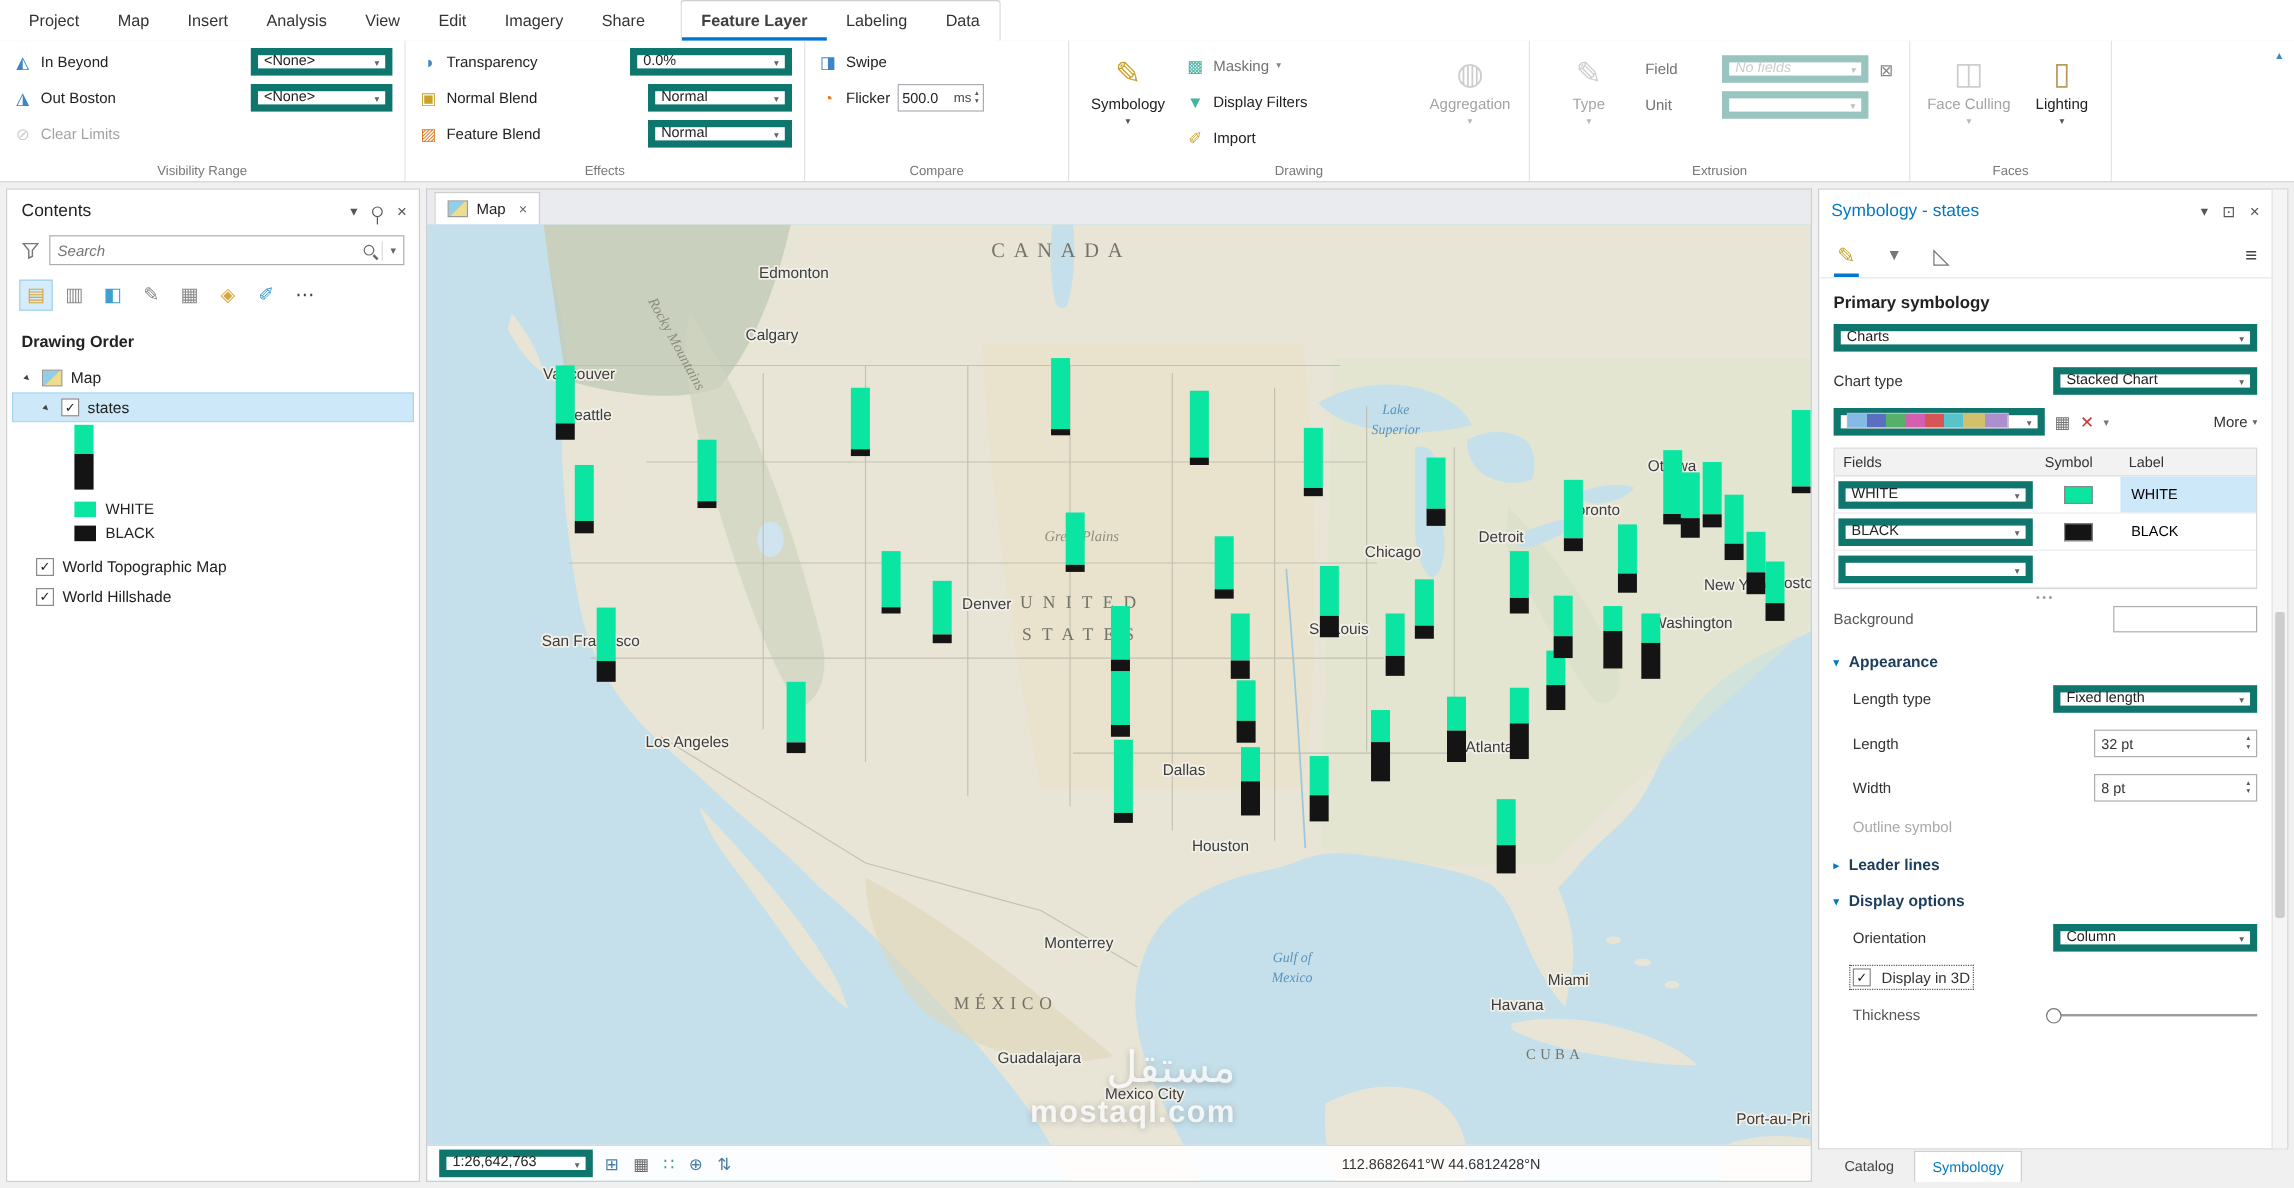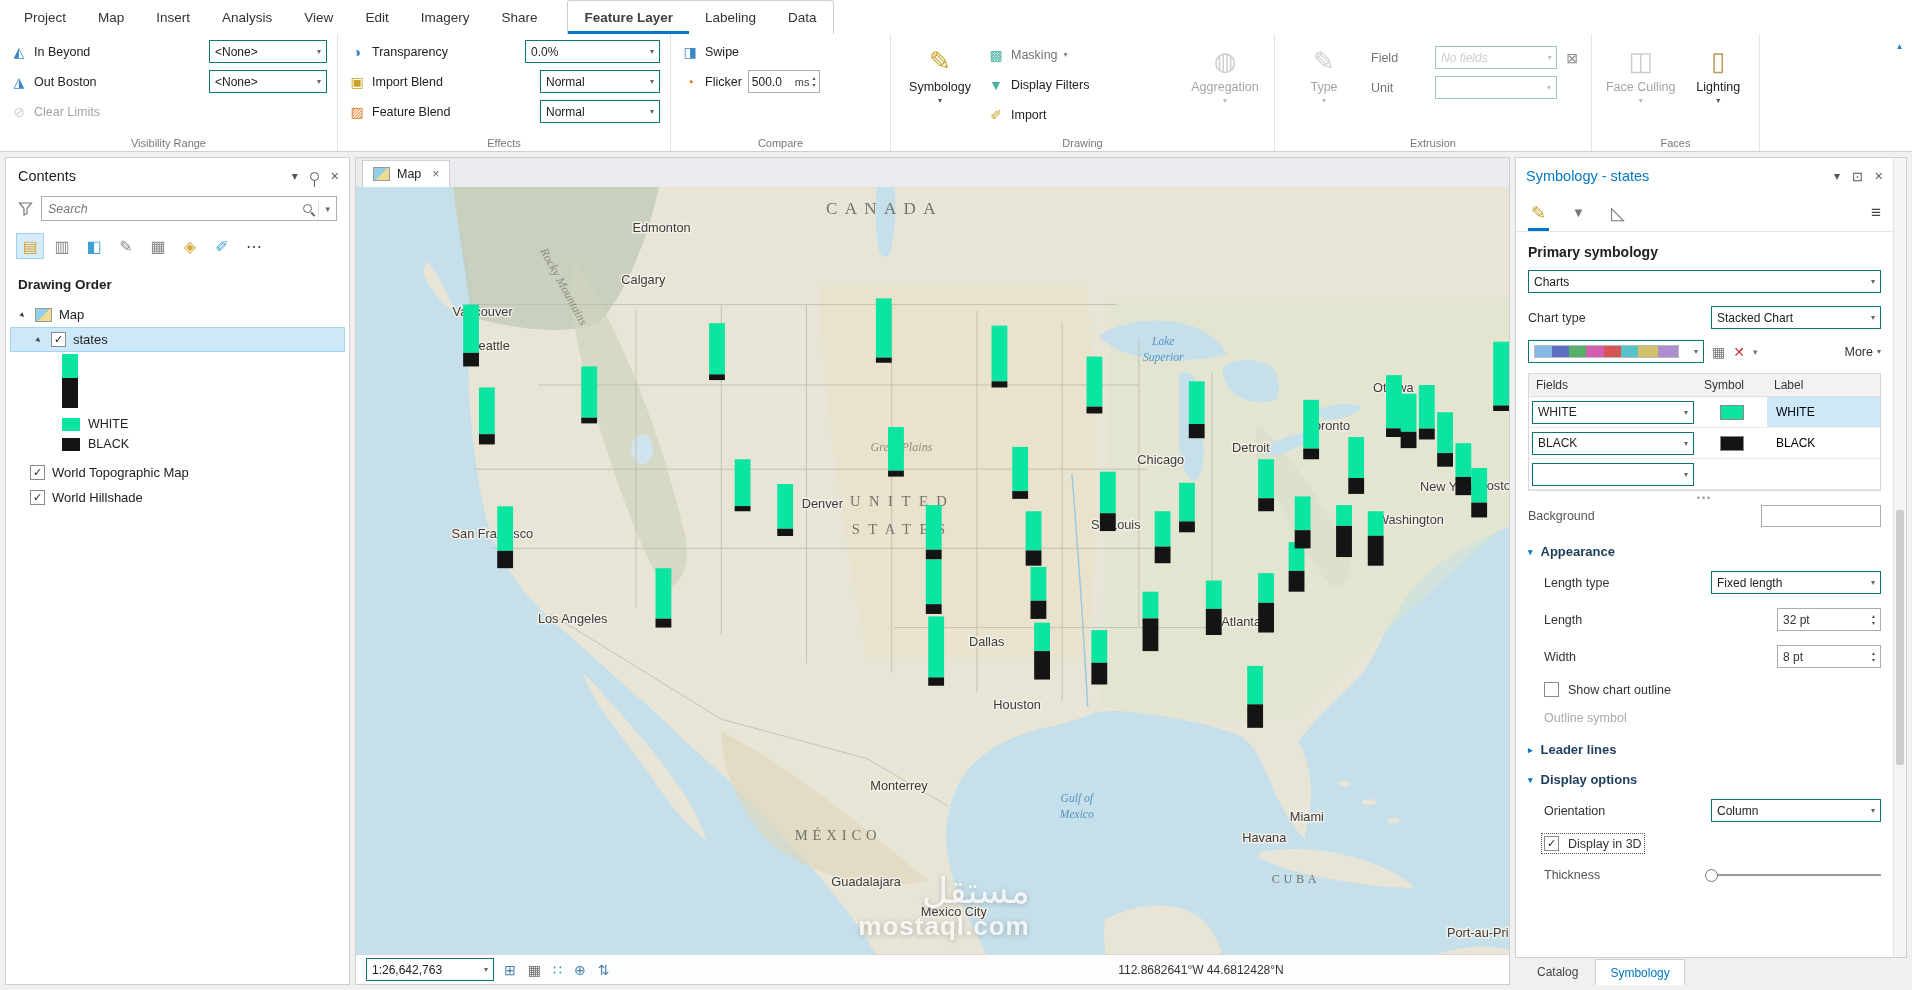--- a/index.html
+++ b/index.html
@@ -14,21 +14,21 @@
   .mtab.active{font-weight:bold;color:#404040;box-shadow:inset 0 -3px 0 #0076d1}
 
   
   .ribbon{height:118px;background:#fff;border-bottom:1px solid #cfcfcf;display:flex;position:relative}
   .rgroup{position:relative;padding:5px 10px 20px;border-right:1px solid #e4e4e4;display:flex;gap:8px;align-items:flex-start}
   .glabel{position:absolute;bottom:2px;left:0;right:0;text-align:center;font-size:11px;color:#777}
   .rcol{display:flex;flex-direction:column;gap:5px}
   .rrow{display:flex;align-items:center;gap:6px;height:25px;font-size:12.5px;color:#222}
   .ricon{width:18px;text-align:center;font-size:14px;flex:none}
   .rlabel{white-space:nowrap}
-  .combo{height:23px;border:1px solid #0f766e;background:#fff;display:flex;align-items:center;padding:0 5px;font-size:12px;color:#222;gap:11px}
+  .combo{height:23px;border:6px solid #0f766e;background:#fff;display:flex;align-items:flex-end;padding:0 5px;font-size:12px;color:#222;gap:11px}
   .combo .car{margin-left:auto;color:#666;font-size:8px;padding-left:4px}
   .bigbtn{width:78px;display:flex;flex-direction:column;align-items:center;gap:2px;padding-top:5px;font-size:12.5px;color:#222;text-align:center;cursor:pointer}
   .bigbtn .bicon{font-size:26px;height:34px;display:flex;align-items:center}
   .bigbtn .car{font-size:8px;color:#555}
   .disabled{opacity:.42}
   .gray{color:#737373}
   .ic-blue{color:#3a87c8}.ic-yellow{color:#c9a227}.ic-orange{color:#e07820}.ic-teal{color:#49b3a2}.ic-gray{color:#8a8a8a}
   .flickbox{height:23px;border:1px solid #abadb3;background:#fff;display:flex;align-items:center;padding:0 3px;gap:3px}
   .flickbox input{width:40px;border:none;outline:none;font-size:12px;color:#222}
   .spinarr{display:flex;flex-direction:column;font-size:6px;color:#555;line-height:1.1}
@@ -119,21 +119,21 @@
   .tsw{width:24px;height:15px;border:1px solid #888;display:inline-block}
   .stc.l{flex:1;height:100%;display:flex;align-items:center;padding:0 9px}
   .stc.l.sel{background:#cde9f9}
   .splitter{height:14px;display:flex;align-items:center;justify-content:center;color:#9a9a9a;font-size:9px;letter-spacing:2px;cursor:row-resize}
   .scrollclip{flex:1;overflow:hidden;display:flex;flex-direction:column}
   .bgrow{margin-top:-7px;color:#555}
   .swbtn{margin-left:auto;width:120px;height:22px;border:1px solid #abadb3;background:#fff}
   .sechead{display:flex;align-items:center;gap:8px;padding:10px 12px 5px;font-size:13px;color:#1c3d5c;font-weight:bold;cursor:pointer}
   .sechead .chev{color:#0079c1;font-size:9px}
   .ind{padding-left:28px}
-  .spin{margin-left:auto;width:104px;height:23px;border:1px solid #abadb3;display:flex;align-items:center;padding:0 5px;font-size:12px;background:#fff}
+  .spin{margin-left:auto;width:136px;height:23px;border:1px solid #abadb3;display:flex;align-items:center;padding:0 5px;font-size:12px;background:#fff}
   .spin .spinarr{margin-left:auto}
   .cbrow{display:flex;gap:9px;padding:7px 12px 7px 28px;font-size:12.5px;align-items:center;color:#333}
   .grayed{color:#aaa}
   .focusbox{outline:1px dotted #555;outline-offset:2px;display:flex;gap:9px;align-items:center}
   .slider{margin-left:auto;width:176px;height:20px;position:relative}
   .slider .track{position:absolute;left:0;right:0;top:9px;height:2px;background:#9a9a9a}
   .slider::after{content:'';position:absolute;left:0;top:4px;width:11px;height:11px;border-radius:50%;background:#fff;border:1px solid #777}
   .btabs{height:27px;display:flex;gap:3px;padding:1px 8px 0;background:#f0f0f0;align-items:stretch}
   .btab{padding:3px 14px;font-size:12px;color:#444;display:flex;align-items:center;cursor:pointer}
   .btab.active{background:#fff;color:#0079c1;border:1px solid #cfcfcf;border-bottom:none}
@@ -194,21 +194,21 @@
         <div class="rrow">
           <span class="ricon ic-blue">◑</span>
           <span class="rlabel">Transparency</span>
           <div class="combo" style="width:135px;margin-left:auto">
               <span>0.0%</span>
               <span class="car">▾</span>
             </div>
         </div>
         <div class="rrow">
           <span class="ricon ic-yellow">▣</span>
-          <span class="rlabel">Import Blend</span>
+          <span class="rlabel">Normal Blend</span>
           <div class="combo" style="width:120px;margin-left:auto">
               <span>Normal</span>
               <span class="car">▾</span>
             </div>
         </div>
         <div class="rrow">
           <span class="ricon ic-orange">▨</span>
           <span class="rlabel">Feature Blend</span>
           <div class="combo" style="width:120px;margin-left:auto">
               <span>Normal</span>
@@ -770,24 +770,20 @@
             <div class="rowlc ind">
               <span>Width</span>
               <div class="spin">
                   <span>8 pt</span>
                   <span class="spinarr">
                     <span>▴</span>
                     <span>▾</span>
                   </span>
                 </div>
             </div>
-            <div class="cbrow">
-              <span class="cb"></span>
-              <span>Show chart outline</span>
-            </div>
             <div class="rowlc ind grayed">
               <span>Outline symbol</span>
             </div>
             <div class="sechead">
               <span class="chev">▸</span>
               <span>Leader lines</span>
             </div>
             <div class="sechead">
               <span class="chev">▾</span>
               <span>Display options</span>

